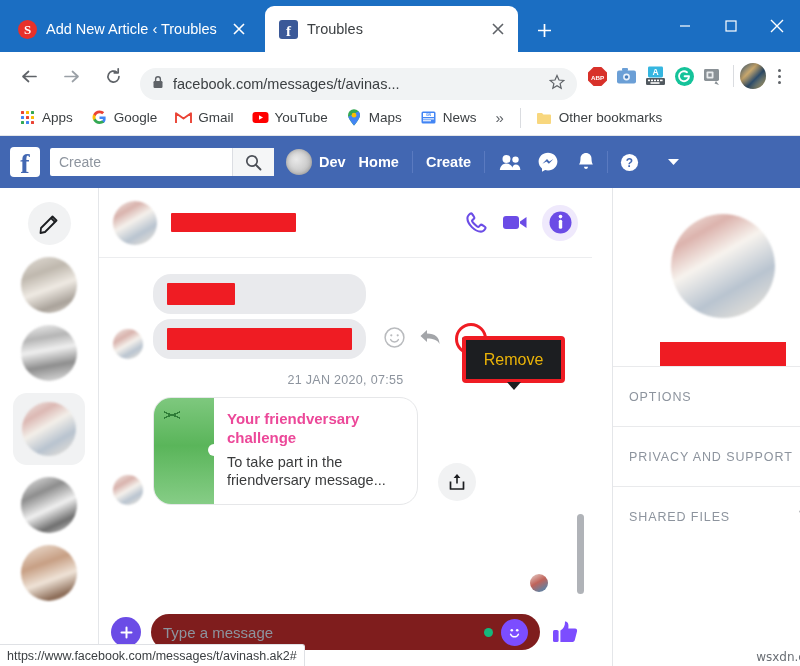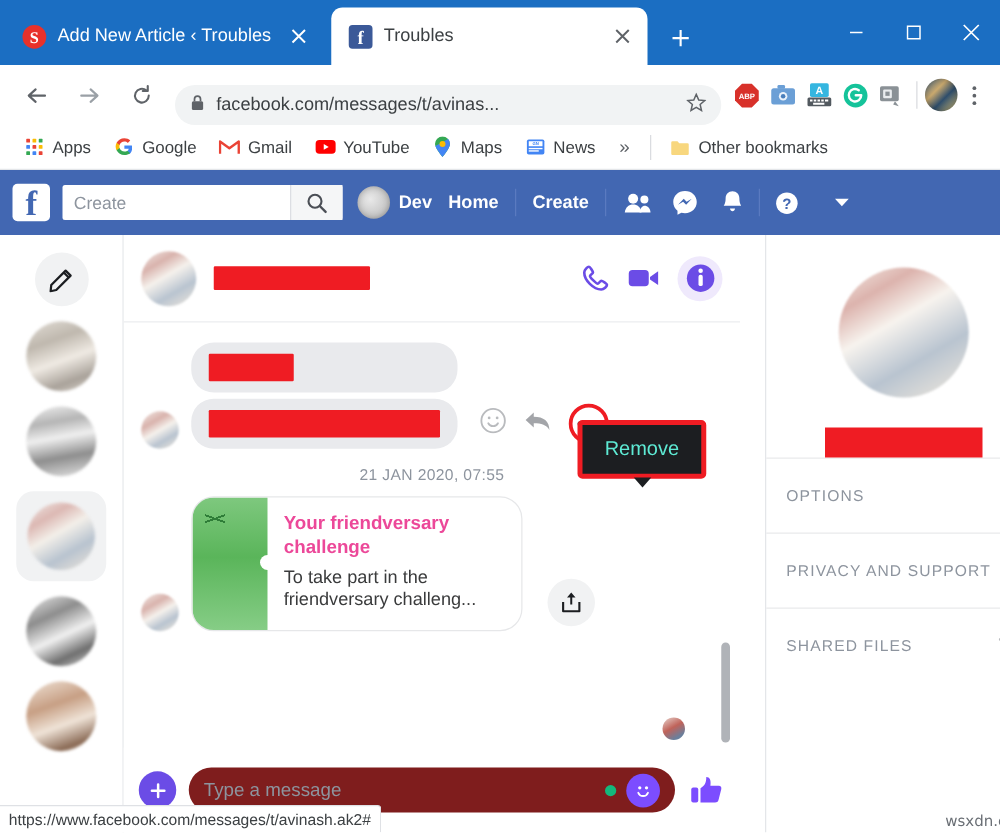--- a/index.html
+++ b/index.html
@@ -192,21 +192,21 @@
     display:flex;align-items:center;justify-content:center;
     border:3px solid #ef1c23; position:relative;
   }
   .dots-btn i { width:4px;height:4px;border-radius:50%;background:#3a3b3c;display:block;margin:0 1.3px;}
 
   .tooltip {
     position:absolute; left:363px; top:78px; width:103px; height:47px;
     background:#1c1e21; border:4px solid #ef1c23; border-radius:4px;
     display:flex; align-items:center; justify-content:center;
   }
-  .tooltip span { color:#5eead4; font-size:16px; }
+  .tooltip span { color:#eab308; font-size:16px; }
   .tooltip:after {
     content:""; position:absolute; left:50%; bottom:-11px; transform:translateX(-50%);
     border-left:7px solid transparent; border-right:7px solid transparent;
     border-top:8px solid #1c1e21;
   }
 
   .timestamp { text-align:center; font-size:12.5px; color:#8d949e; letter-spacing:.3px; margin:14px 0 10px; }
 
   .card-row { display:flex; align-items:flex-end; gap:10px; }
   .fv-card {
@@ -649,21 +649,21 @@
         </div>
 
         <div class="timestamp">21 JAN 2020, 07:55</div>
 
         <div class="card-row">
           <div class="msg-av"></div>
           <div class="fv-card">
             <div class="fv-art"></div>
             <div class="fv-txt">
               <div class="fv-title">Your friendversary challenge</div>
-              <div class="fv-sub">To take part in the friendversary challeng...</div>
+              <div class="fv-sub">To take part in the friendversary message...</div>
             </div>
           </div>
           <div class="share-btn">
             <svg width="20" height="20" viewBox="0 0 20 20">
                 <path d="M10 2 L13.4 6 L10.8 6 L10.8 11.5 L9.2 11.5 L9.2 6 L6.6 6 Z" fill="#1c1e21"></path>
                 <path d="M3.5 9.5 L3.5 17 L16.5 17 L16.5 9.5" stroke="#1c1e21" stroke-width="1.7" fill="none" stroke-linejoin="round"></path>
               </svg>
           </div>
         </div>
 

